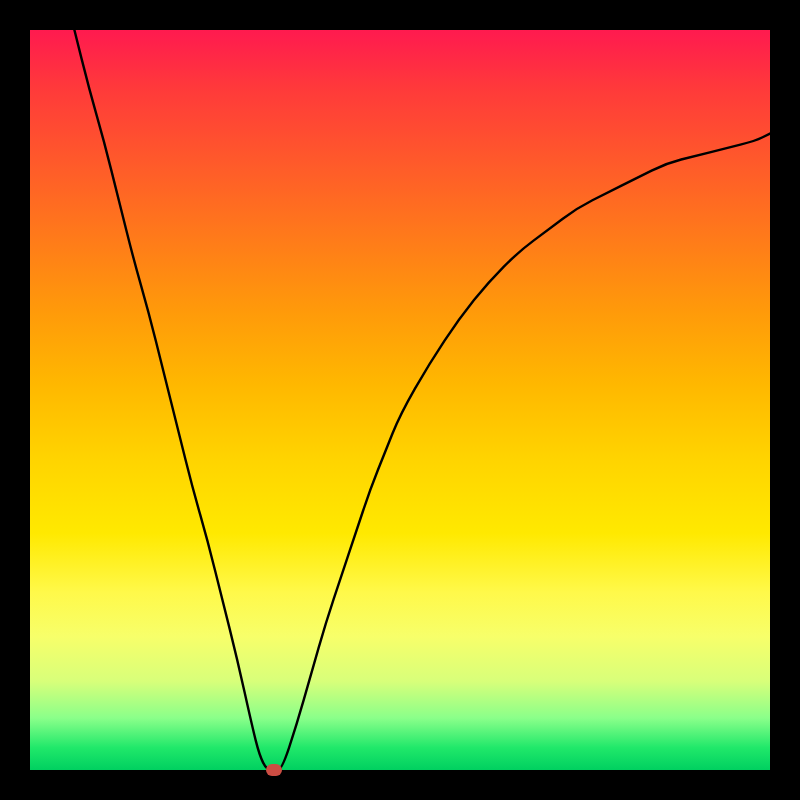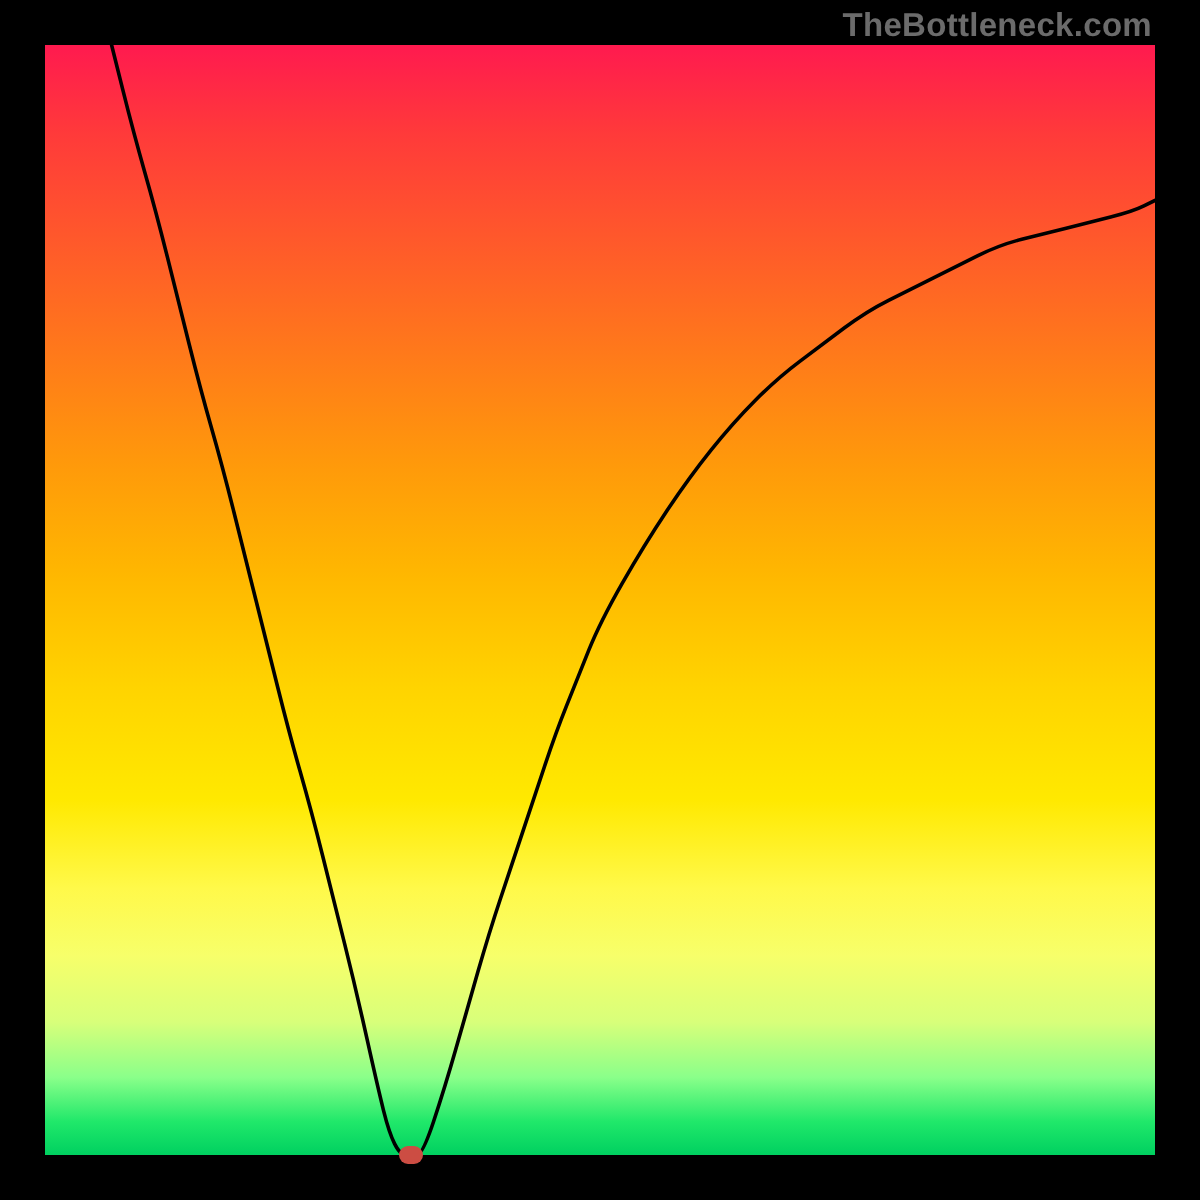--- a/index.html
+++ b/index.html
@@ -53,20 +53,19 @@
     height: 12px;
     border-radius: 6px;
     background: #cc4d43;
     transform: translate(-50%, -50%);
   }
 </style>
 </head>
 <body>
 
 <div class="frame">
-  <div class="watermark">TheBottleneck.com</div>
   <div class="plot-area">
     <svg class="curve-holder" viewBox="0 0 740 740" preserveAspectRatio="none">
       <path id="curve-path" fill="none" stroke="#000000" stroke-width="2.4" stroke-linejoin="round" stroke-linecap="round" d="M 44.4 0 Q 44.4 0 51.8 29.599999999999966 Q 59.2 59.19999999999993 66.6 85.09999999999997 Q 74 111 81.4 140.59999999999997 Q 88.8 170.19999999999993 96.2 199.79999999999998 Q 103.60000000000001 229.40000000000003 111 255.3 Q 118.4 281.2 125.8 310.79999999999995 Q 133.2 340.4 140.6 370 Q 148 399.59999999999997 155.4 429.2 Q 162.8 458.8 170.2 484.70000000000005 Q 177.6 510.6 185 540.2 Q 192.4 569.8 199.8 599.4 Q 207.20000000000002 629 214.60000000000002 662.3 Q 222 695.6 225.7 710.4000000000001 Q 229.4 725.2 233.10000000000002 732.6 Q 236.8 740 240.5 740 Q 244.20000000000002 740 247.90000000000003 740 Q 251.60000000000002 740 259 717.8 Q 266.4 695.6 273.79999999999995 669.7 Q 281.2 643.8 288.6 617.9 Q 296 592 303.4 569.8 Q 310.8 547.6 318.20000000000005 525.4 Q 325.6 503.2 333 481 Q 340.40000000000003 458.8 347.8 440.3 Q 355.2 421.8 362.6 403.3 Q 370 384.8 384.8 358.9 Q 399.6 332.99999999999994 414.4 310.79999999999995 Q 429.2 288.6 444 270.1 Q 458.8 251.59999999999997 473.6 236.79999999999998 Q 488.40000000000003 222 503.20000000000005 210.90000000000003 Q 518 199.80000000000007 532.8 188.70000000000005 Q 547.6 177.60000000000002 562.4000000000001 170.2 Q 577.2 162.79999999999995 592 155.39999999999998 Q 606.8 148 621.5999999999999 140.60000000000002 Q 636.4 133.20000000000005 651.2 129.50000000000006 Q 666 125.80000000000007 680.8 122.10000000000002 Q 695.5999999999999 118.39999999999998 710.3999999999999 114.69999999999999 Q 725.1999999999999 111 732.5999999999999 107.30000000000001 L 740 103.60000000000002"></path>
     </svg>
     <div class="marker" id="marker" style="left: 244.2px; top: 740px; background: rgb(204, 77, 67);"></div>
   </div>
 </div>
 
 </body></html>

